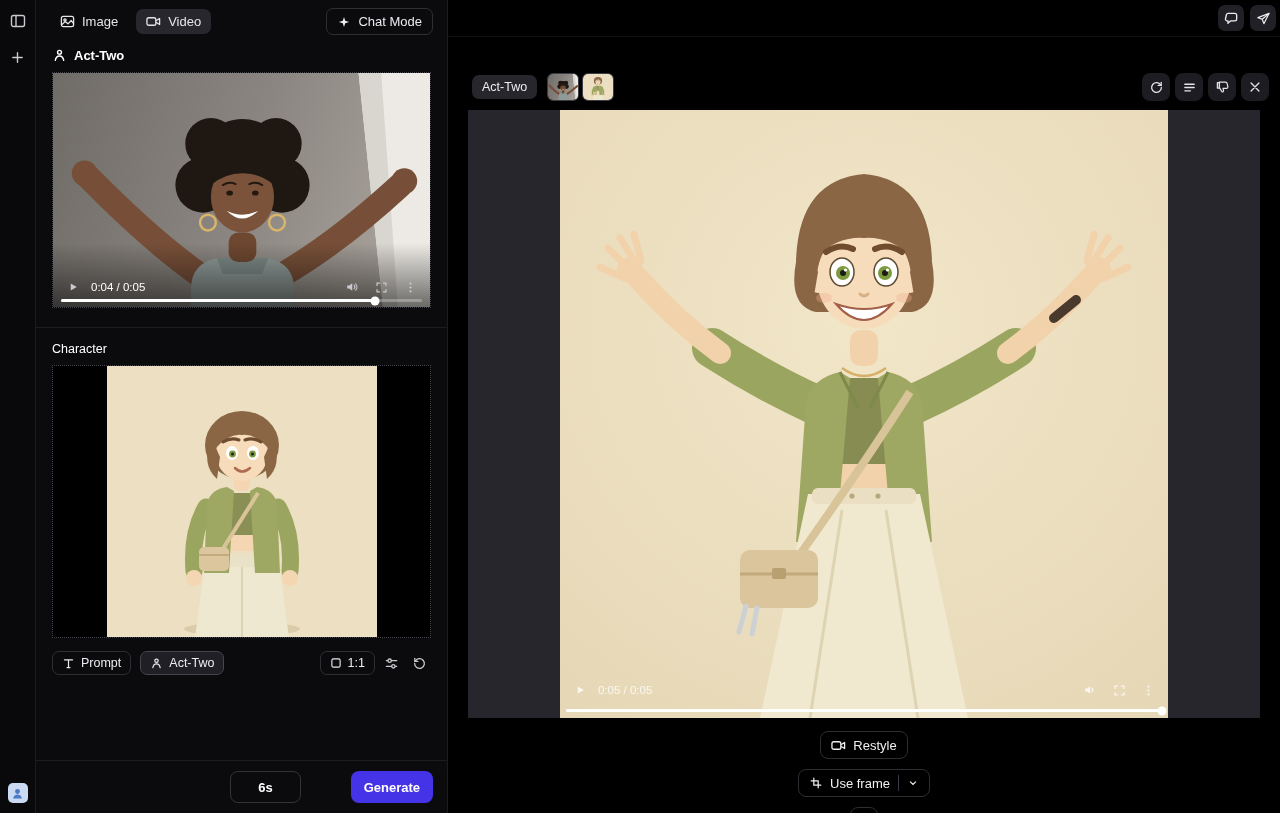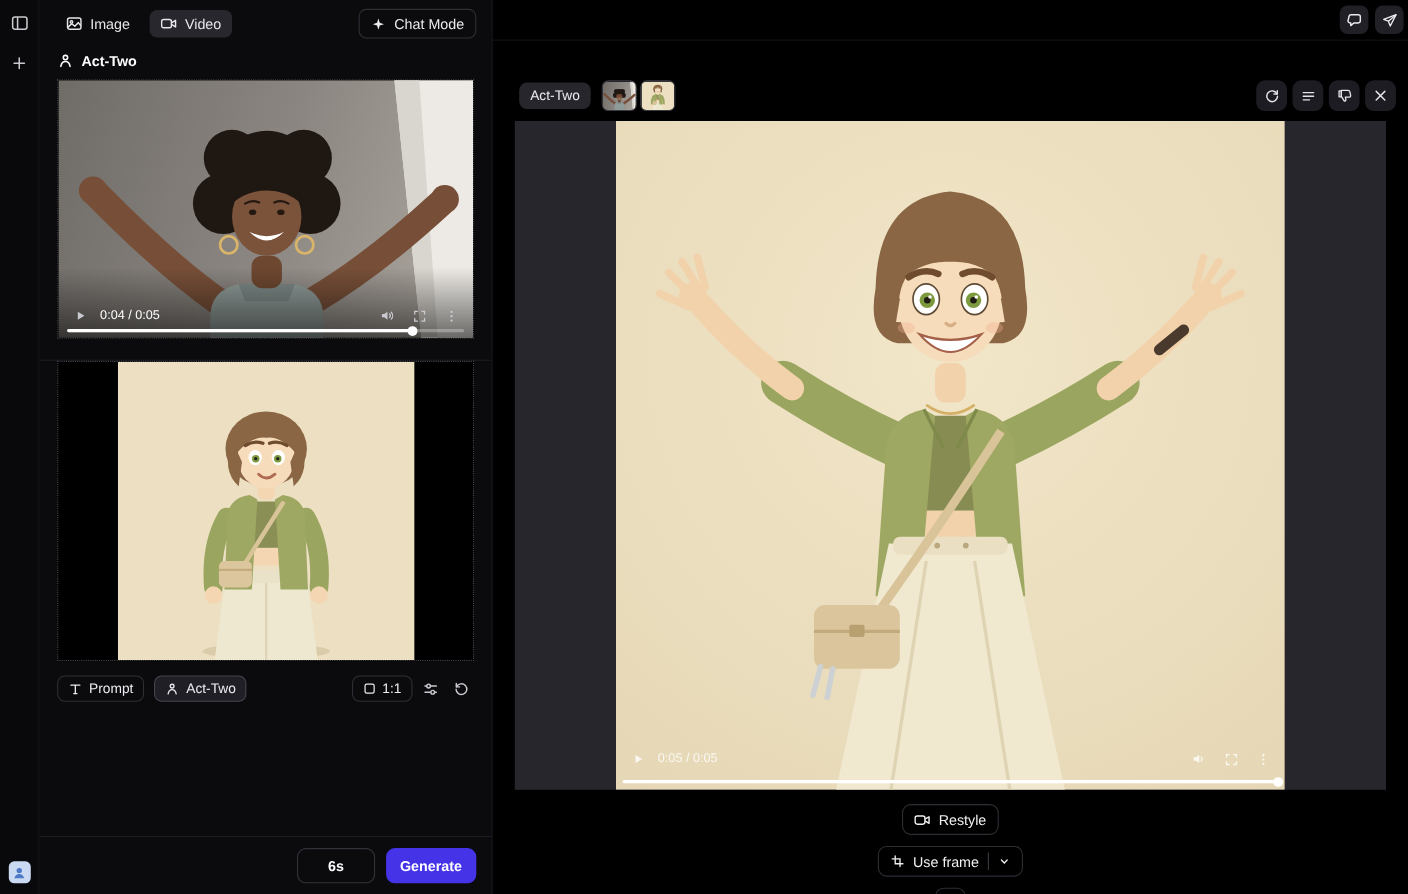--- a/index.html
+++ b/index.html
@@ -49,21 +49,21 @@
   .controls-row { display:flex; align-items:center; gap:9px; padding:13px 16px; }
   .chip-btn { display:flex; align-items:center; gap:6px; padding:4px 9px; border:1px solid #2e2e35;
               border-radius:7px; background:none; color:#ececf0; font-size:12.5px; }
   .chip-btn.active { background:#1f1f25; border-color:#45454d; }
   .cr-right { margin-left:auto; display:flex; align-items:center; gap:4px; }
   .gen-bar { margin-top:auto; border-top:1px solid #1c1c22; display:flex; justify-content:flex-end;
              align-items:center; gap:10px; padding:10px 14px; }
   .dur-btn { height:32px; padding:0 27px; border:1px solid #33333a; border-radius:8px; background:none;
              color:#fff; font-size:13px; font-weight:700; }
   .gen-btn { height:32px; padding:0 13px; border:none; border-radius:8px; background:var(--accent);
-             color:#fff; font-size:13px; font-weight:700; }
+             color:#fff; font-size:13px; font-weight:700;margin-left:40px; }
 
   
   .right-panel { flex:1; display:flex; flex-direction:column; background:#000; min-width:0; }
   .rp-top { height:37px; flex:none; display:flex; justify-content:flex-end; align-items:center;
             gap:6px; padding:0 4px; border-bottom:1px solid #121216; }
   .sq-btn { width:26px; height:26px; border-radius:7px; background:#202026; border:none;
             color:#ececf0; display:flex; align-items:center; justify-content:center; }
   .result-row { display:flex; align-items:center; margin:36px 11px 9px 24px; }
   .badge { background:#26262c; border-radius:7px; padding:5px 10px; font-size:12.5px; color:#ececf0; }
   .thumbs { display:flex; gap:3px; margin-left:10px; }
@@ -307,20 +307,21 @@
         </span>
       </div>
       <div class="vc-bar">
         <span class="vc-fill" style="width:87%"></span>
         <span class="vc-dot" style="left:87%"></span>
       </div>
     </div>
 
     <div class="hr"></div>
 
+    <div class="char-label">Character</div>
     <div class="char-card">
       <svg width="270" height="271">
           <use href="#ill-toon-stand"></use>
         </svg>
     </div>
 
     <div class="controls-row">
       <button class="chip-btn">
         <svg width="13" height="13" viewBox="0 0 16 16" fill="none" stroke="currentColor" stroke-width="1.5" stroke-linecap="round">
             <path d="M3 3.5h10M8 3.5V13M6.2 13h3.6"></path>

